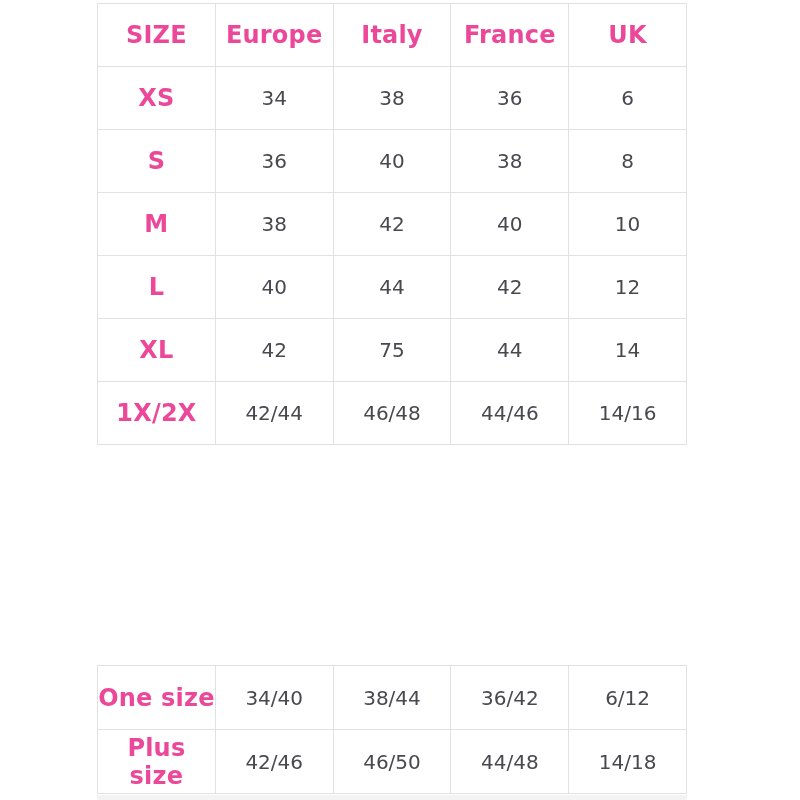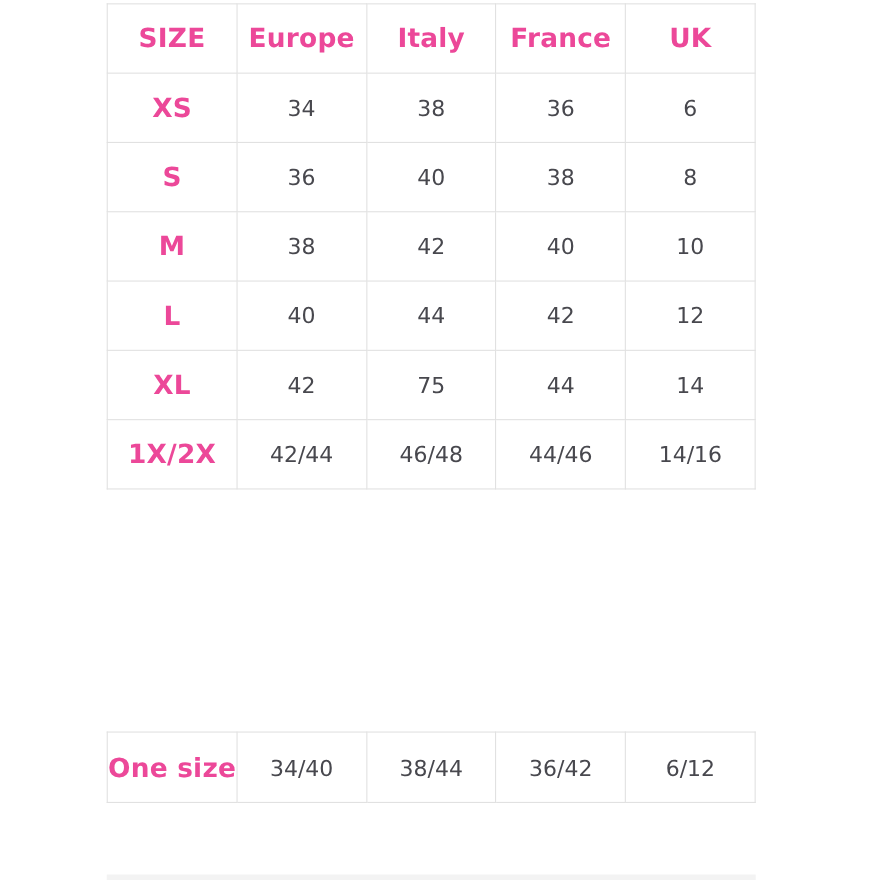--- a/index.html
+++ b/index.html
@@ -111,16 +111,23 @@
 
 <table class="size-table" id="secondary-table">
   <tbody>
     <tr>
       <th>One size</th>
       <td>34/40</td>
       <td>38/44</td>
       <td>36/42</td>
       <td>6/12</td>
     </tr>
+    <tr>
+      <th>Plus size</th>
+      <td>42/46</td>
+      <td>46/50</td>
+      <td>44/48</td>
+      <td>14/18</td>
+    </tr>
   </tbody>
 </table>
 
 <div class="next-section-edge"></div>
 
 </body></html>

